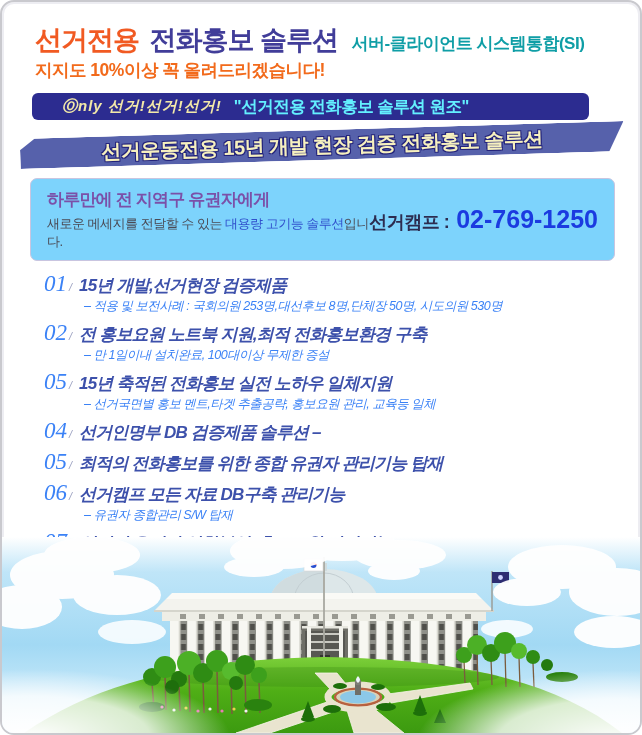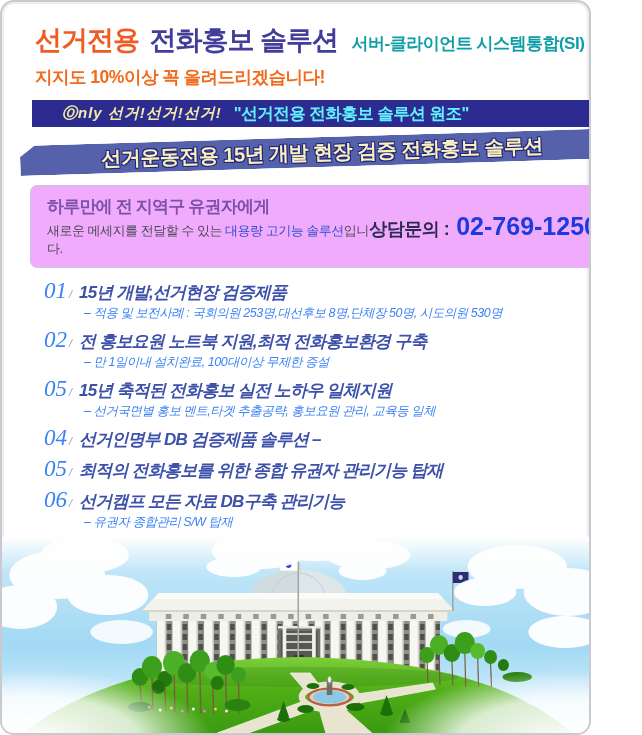--- a/index.html
+++ b/index.html
@@ -1,54 +1,54 @@
 <!DOCTYPE html>
 <html><head>
 <meta charset="utf-8">
 <style>
   html,body { margin:0; padding:0; background:#ffffff; }
   .frame {
-    position:relative; width:591px; height:735px; box-sizing:border-box;
+    position:relative; width:642px; height:735px; box-sizing:border-box;
     border:2px solid #c9c9ce; border-radius:14px; overflow:hidden; background:#fff;
     box-shadow: inset 0 0 0 2px #ededf2;
     font-family:"Liberation Sans", sans-serif;
   }
   
   .header { padding:20px 0 0 33px; }
   .t1 { font-size:27px; font-weight:bold; letter-spacing:-1px; white-space:nowrap; }
   .t1 .main { color:#f15a22; }
   .t1 .rest { color:#413d99; margin-left:4px; }
   .t1 .side { font-size:17px; color:#0f9ea6; margin-left:7px; letter-spacing:-0.5px; }
-  .t2 { margin-top:7px; font-size:17.5px; font-weight:bold; color:#f26a1b; letter-spacing:-0.5px; }
+  .t2 { font-size:17.5px; font-weight:bold; color:#f26a1b; letter-spacing:-0.5px; }
 
   
   .banner1 {
     margin:11px 0 0 30px; width:557px; height:27px; background:#2c2c90;
-    display:flex; align-items:center; padding-left:30px; box-sizing:border-box; gap:12px; white-space:nowrap;
+    display:flex; align-items:center; padding-left:30px; box-sizing:border-box; gap:12px; white-space:nowrap;border-radius:6px;
   }
   .banner1 .prefix { color:#f3e9a9; font-size:15px; font-weight:bold; font-style:italic; letter-spacing:1px; }
   .banner1 .quote  { color:#63f0ff; font-size:16.5px; font-weight:bold; letter-spacing:-0.5px; }
 
   
   .banner2wrap { position:relative; height:44px; margin-top:4px; }
   .banner2 {
     position:absolute; left:18px; top:6px; width:604px; height:30px; background:#5661ab;
     transform:rotate(-1.7deg);
     clip-path:polygon(0 38%, 2.5% 0, 100% 0, 97.5% 100%, 0 100%);
     display:flex; align-items:center; justify-content:center;
   }
   .banner2 span {
     color:#f6f0bf; font-size:20px; font-weight:bold; letter-spacing:-0.5px; white-space:nowrap;
     text-shadow:-1px -1px 0 #23237a, 1px -1px 0 #23237a, -1px 1px 0 #23237a, 1px 1px 0 #23237a;
   }
 
   
   .contactbox {
     margin:10px 0 0 28px; width:585px; box-sizing:border-box;
-    background:#f0abfc; border:1px solid #c9c5e0; border-radius:7px;
+    background:#7dd3fc; border:1px solid #c9c5e0; border-radius:7px;
     padding:9px 16px; display:flex; align-items:center;
   }
   .c-l1 { color:#7b50a8; font-size:17px; font-weight:bold; letter-spacing:-0.8px; }
   .c-l2 { margin-top:4px; font-size:13px; color:#4a4a55; letter-spacing:-0.5px; }
   .c-l2 .hl { color:#3050cc; }
   .c-right { margin-left:auto; display:flex; align-items:baseline; gap:7px; white-space:nowrap; }
   .c-label { font-size:18px; font-weight:bold; color:#2c2c50; letter-spacing:-0.5px; }
   .c-phone { font-size:25px; font-weight:bold; color:#1b3be0; }
 
   
@@ -89,21 +89,21 @@
       <span>선거운동전용 15년 개발 현장 검증 전화홍보 솔루션</span>
     </div>
   </div>
 
   <div class="contactbox">
     <div>
       <div class="c-l1">하루만에 전 지역구 유권자에게</div>
       <div class="c-l2"><span>새로운 메세지를 전달할 수 있는 </span><span class="hl">대용량 고기능 솔루션</span><span>입니다.</span></div>
     </div>
     <div class="c-right">
-      <span class="c-label">상담문의 :</span>
+      <span class="c-label">선거캠프 :</span>
       <span class="c-phone">02-769-1250</span>
     </div>
   </div>
 
   <div class="list">
     <div class="item">
       <div class="row">
         <span class="num">01</span>
         <span class="slash">/</span>
         <span class="title">15년 개발,선거현장 검증제품</span>

